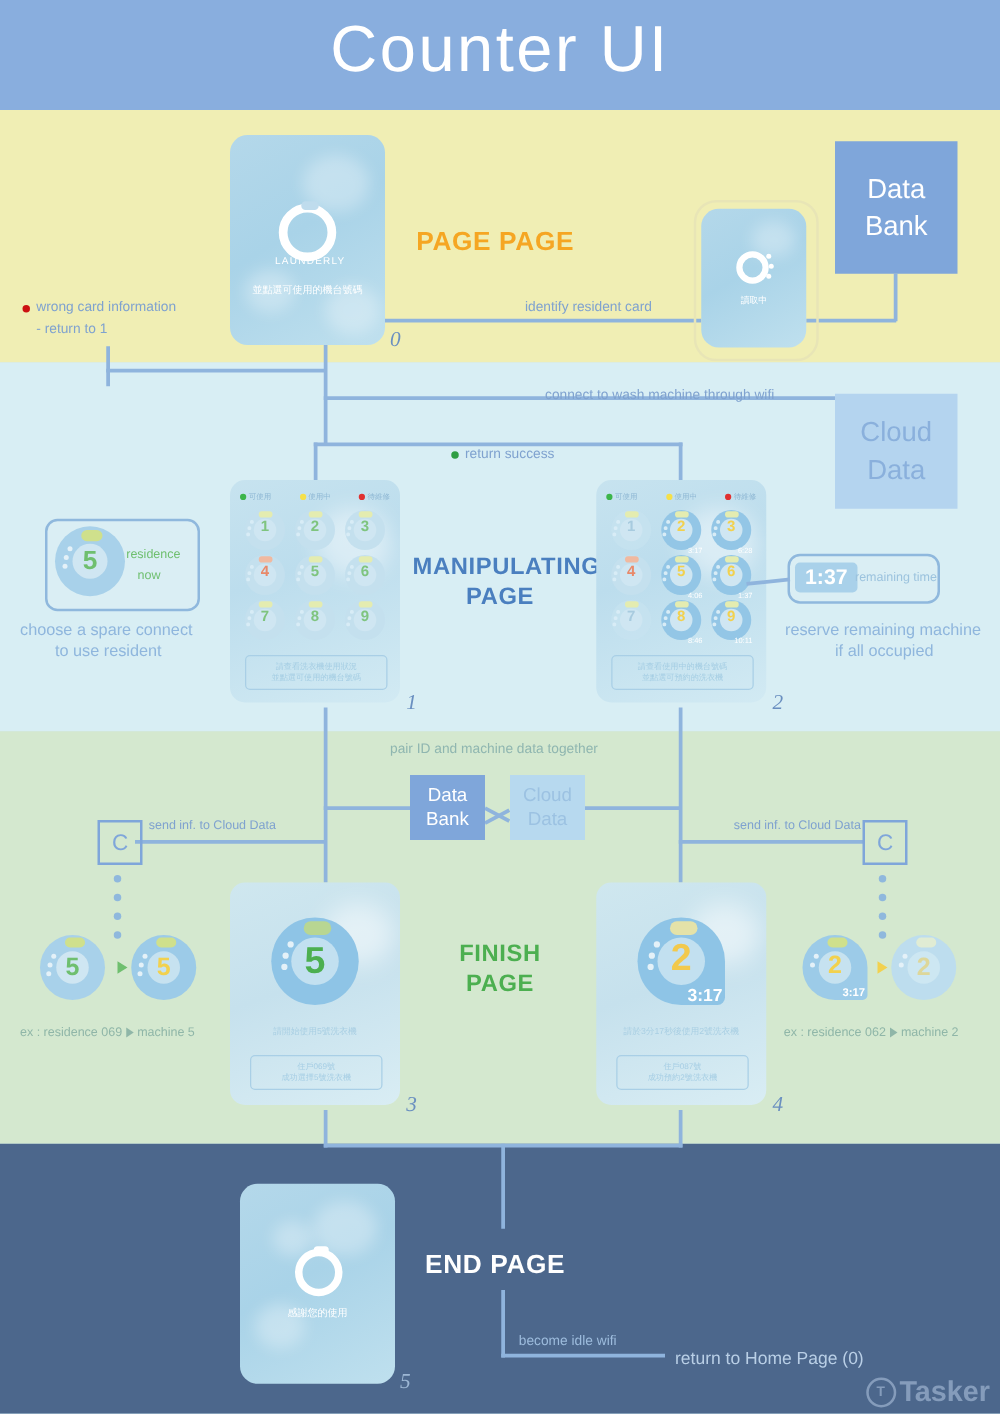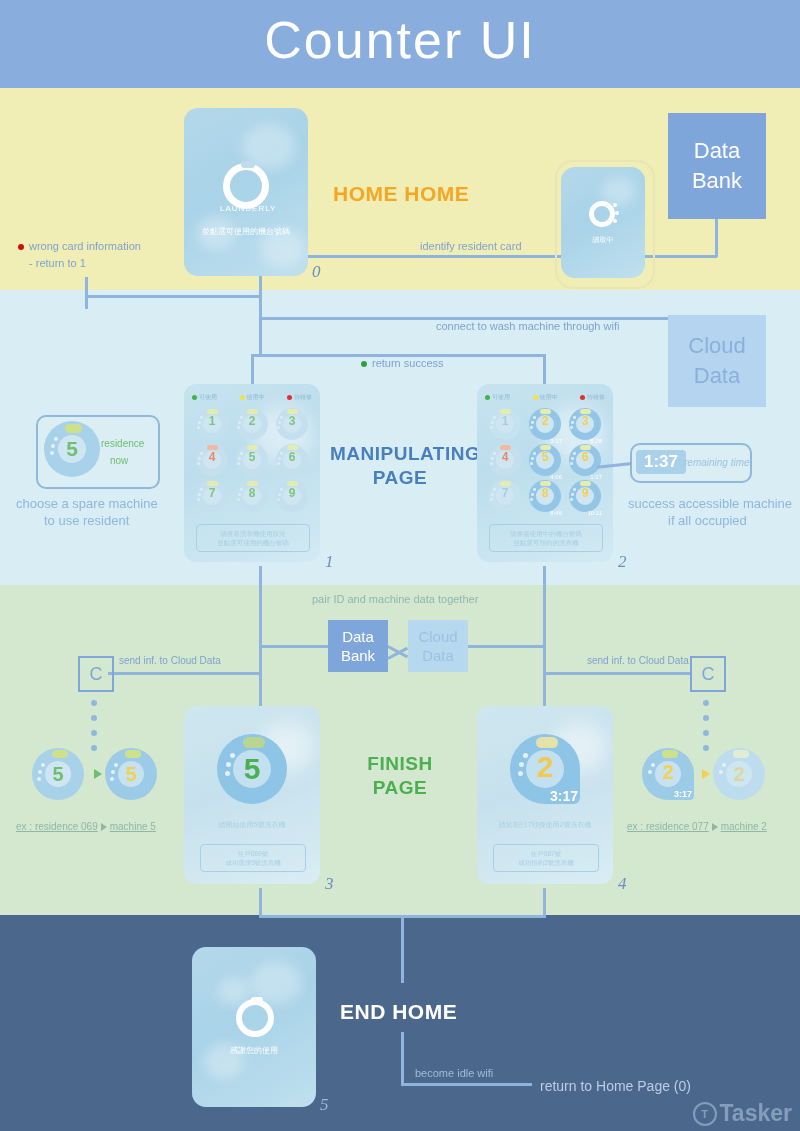--- a/index.html
+++ b/index.html
@@ -121,21 +121,21 @@
         text-align:center;color:#a6cee4;font-size:6.5px;line-height:9px;padding:4px 0;}
 
   .dots-v{position:absolute;}
   .dots-v i{display:block;width:6px;height:6px;border-radius:50%;background:#8fb8dd;margin-bottom:9px;}
 
   .arrow-r{position:absolute;width:0;height:0;border-top:5px solid transparent;
            border-bottom:5px solid transparent;border-left:8px solid #6fbf6f;}
   .arrow-y{position:absolute;width:0;height:0;border-top:5px solid transparent;
            border-bottom:5px solid transparent;border-left:8px solid #f2d14e;}
 
-  .exlabel{position:absolute;color:#8fb6a8;font-size:10px;text-decoration:underline;}
+  .exlabel{position:absolute;color:#8fb6a8;font-size:10px;}
   .extri{display:inline-block;width:0;height:0;border-top:4px solid transparent;
          border-bottom:4px solid transparent;border-left:6px solid #8fb6a8;vertical-align:middle;margin:0 3px;}
 
   
   #watermark{position:absolute;right:8px;bottom:4px;display:flex;align-items:center;
              color:#8fa6c4;font-size:23px;font-weight:bold;opacity:.85;}
   #watermark .wm-badge{width:20px;height:20px;border-radius:50%;border:2px solid #8fa6c4;
              margin-right:3px;display:flex;align-items:center;justify-content:center;font-size:11px;}
 </style>
 </head>
@@ -218,23 +218,23 @@
     <div class="dot" style="left:24px;top:20px;width:4px;height:4px;"></div>
   </div>
   <div class="cap" style="top:68px;font-size:7px;">讀取中</div>
 </div>
 
 <div class="databox" id="databank-top">
   <span>Data</span>
   <span>Bank</span>
 </div>
 
-<div class="sect-title" id="title-home">HOME HOME</div>
-
-<div class="anno" style="left:436px;top:320px;font-size:11px;">connect to wash machine through wifi</div>
+<div class="sect-title" id="title-home">PAGE PAGE</div>
+
+<div class="anno" style="left:436px;top:310px;font-size:11px;">connect to wash machine through wifi</div>
 <div class="bullet" style="left:361px;top:361px;background:#2f9e44;"></div>
 <div class="anno" style="left:372px;top:357px;font-size:11px;">return success</div>
 
 <div class="databox" id="clouddata-top">
   <span>Cloud</span>
   <span>Data</span>
 </div>
 
 <div class="sect-title" id="title-manip">
   <span>MANIPULATING</span><br>
@@ -464,28 +464,28 @@
   <div class="body" style="left:0;top:0;width:56px;height:56px;background:#a8d1ea;"></div>
   <div class="win" style="left:14px;top:14px;width:28px;height:28px;"></div>
   <div class="pill" style="left:21px;top:3px;width:17px;height:9px;border-radius:5px;"></div>
   <div class="d" style="left:10px;top:16px;width:4px;height:4px;"></div>
   <div class="d" style="left:7px;top:23px;width:4px;height:4px;"></div>
   <div class="d" style="left:6px;top:30px;width:4px;height:4px;"></div>
   <div class="num" style="left:0;top:16px;width:56px;font-size:21px;color:#6fbf6f;">5</div>
 </div>
 <div class="anno" style="left:101px;top:438px;color:#6fbf6f;font-size:10px;">residence</div>
 <div class="anno" style="left:110px;top:455px;color:#6fbf6f;font-size:10px;">now</div>
-<div class="anno-big" style="left:16px;top:496px;">choose a spare machine</div>
+<div class="anno-big" style="left:16px;top:496px;">choose a spare connect</div>
 <div class="anno-big" style="left:44px;top:513px;">to use resident</div>
 
 <div class="callout" style="left:630px;top:443px;width:118px;height:36px;"></div>
 <div class="ln lnh" style="left:597px;top:462px;width:35px;transform:rotate(-6deg);transform-origin:right center;"></div>
 <div class="timebadge" style="left:636px;top:450px;">1:37</div>
-<div class="anno" style="left:684px;top:457px;color:#9cc3de;font-size:10px;font-style:italic;">remaining time</div>
-<div class="anno-big" style="left:628px;top:496px;">success accessible machine</div>
+<div class="anno" style="left:684px;top:457px;color:#9cc3de;font-size:10px;">remaining time</div>
+<div class="anno-big" style="left:628px;top:496px;">reserve remaining machine</div>
 <div class="anno-big" style="left:668px;top:513px;">if all occupied</div>
 
 <div class="anno-big" style="left:312px;top:593px;font-size:11px;color:#8fb6b0;">pair ID and machine data together</div>
 
 <div class="databox" id="databank-mid">
   <span>Data</span>
   <span>Bank</span>
 </div>
 <div class="databox" id="clouddata-mid">
   <span>Cloud</span>
@@ -545,21 +545,21 @@
 <div class="arrow-y" style="left:702px;top:769px;"></div>
 <div class="bigmach" style="position:absolute;left:713px;top:748px;width:52px;height:52px;">
   <div class="body" style="left:0;top:0;width:52px;height:52px;background:#bdddee;"></div>
   <div class="win" style="left:13px;top:13px;width:26px;height:26px;background:#cde7f2;"></div>
   <div class="pill" style="left:20px;top:2px;width:16px;height:8px;border-radius:5px;background:#e0ecd4;"></div>
   <div class="d" style="left:9px;top:15px;width:4px;height:4px;"></div>
   <div class="d" style="left:6px;top:22px;width:4px;height:4px;"></div>
   <div class="num" style="left:0;top:15px;width:52px;font-size:20px;color:#ddd79a;">2</div>
 </div>
 <div class="exlabel" style="left:627px;top:821px;">
-  <span>ex : residence 077</span><span class="extri"></span><span>machine 2</span>
+  <span>ex : residence 062</span><span class="extri"></span><span>machine 2</span>
 </div>
 
 <div class="sect-title" id="title-finish">
   <span>FINISH</span><br>
   <span>PAGE</span>
 </div>
 
 <div class="fpanel" style="left:184px;top:706px;">
   <div class="glow" style="left:74px;top:16px;width:58px;height:52px;"></div>
   <div class="bigmach" style="position:absolute;left:33px;top:28px;width:70px;height:70px;">
@@ -606,20 +606,20 @@
   <div class="drum" style="position:absolute;left:42px;top:50px;width:42px;height:42px;">
     <div class="ring" style="width:38px;height:38px;left:2px;top:2px;border-width:6px;"></div>
     <div class="dot" style="left:17px;top:0px;width:12px;height:6px;border-radius:4px;"></div>
     <div class="dot" style="left:8px;top:8px;width:3px;height:3px;"></div>
     <div class="dot" style="left:4px;top:14px;width:3px;height:3px;"></div>
   </div>
   <div class="cap" style="top:98px;font-size:8px;">感謝您的使用</div>
 </div>
 <div class="step-num" style="left:320px;top:1095px;color:#9db7d4;">5</div>
 
-<div class="sect-title" id="title-end">END HOME</div>
+<div class="sect-title" id="title-end">END PAGE</div>
 <div class="anno" style="left:415px;top:1067px;font-size:11px;color:#9dbcdd;">become idle wifi</div>
 <div class="anno" style="left:540px;top:1078px;font-size:14px;color:#b9cfe6;">return to Home Page (0)</div>
 
 <div id="watermark">
   <span class="wm-badge">T</span>
   <span>Tasker</span>
 </div>
 
 </body></html>

